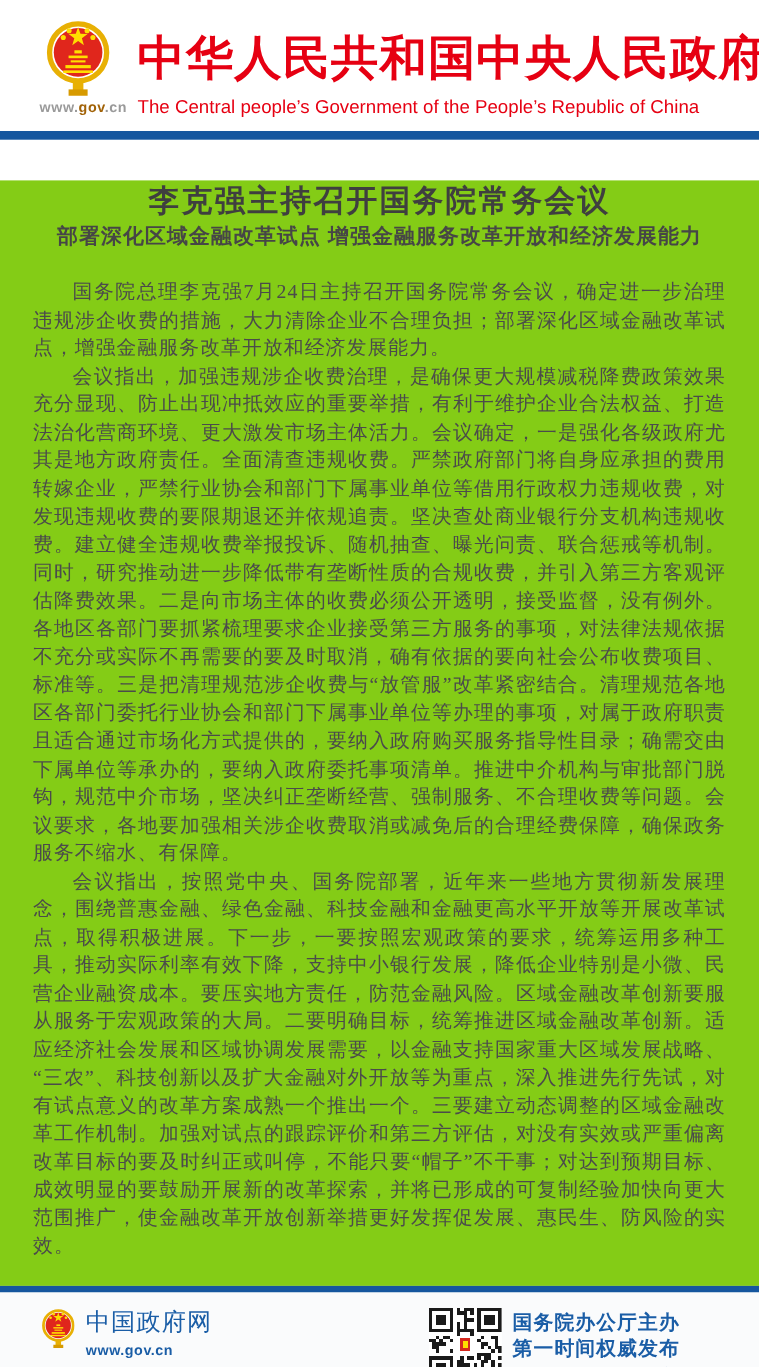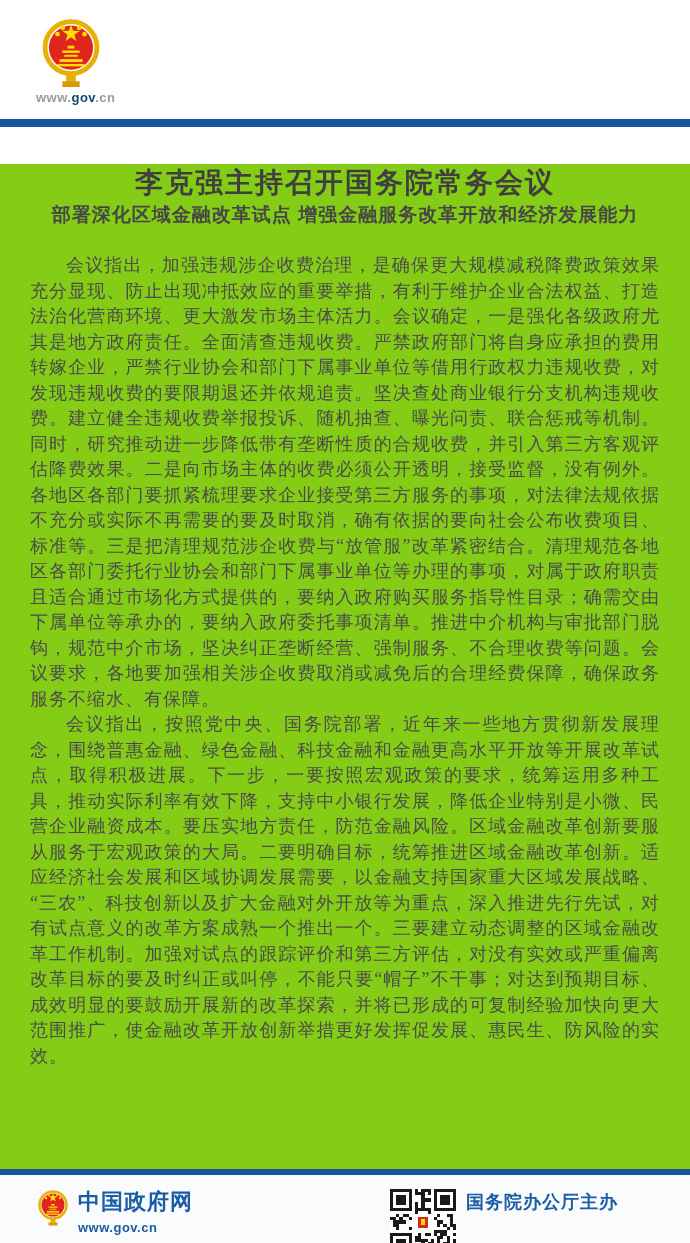--- a/index.html
+++ b/index.html
@@ -8,21 +8,21 @@
     position:relative; width:690px; height:1243px; margin:0 auto;
     background:#ffffff; overflow:hidden;
     font-family:"Liberation Sans", sans-serif;
   }
 
   
   .site-header { position:relative; height:119px; background:#fff; }
   .emblem-box { position:absolute; left:36px; top:13px; width:70px; text-align:center; }
   .emblem-box svg { display:block; margin:0 auto; }
   .gov-url { margin-top:2px; font-size:13px; font-weight:bold; color:#9a9a9a; letter-spacing:0.5px; }
-  .gov-url .red { color:#0c4a6e; }
+  .gov-url .red { color:#a16207; }
   .head-titles { position:absolute; left:125px; top:24px; width:545px; }
   .site-title {
     font-size:43px; font-weight:bold; color:#e60012; letter-spacing:1px;
     white-space:nowrap; line-height:1.35;
   }
   .site-subtitle { margin-top:6px; font-size:17px; color:#e60012; white-space:nowrap; }
 
   .blue-bar { width:100%; height:8px; background:#15569e; }
   .blue-bar.thin { height:6px; }
 
@@ -43,21 +43,21 @@
     font-family:"Liberation Serif","DejaVu Serif",serif;
     font-size:18px; line-height:25.5px; color:#4b4b4b;
     text-indent:2em; text-align:justify; letter-spacing:1px;
   }
 
   
   .site-footer { position:relative; height:105px; background:#fafbfc; }
   .footer-left { position:absolute; left:38px; top:12px; display:flex; align-items:flex-start; }
   .footer-left svg { display:block; }
   .footer-name-block { margin-left:10px; }
-  .footer-site-name { font-size:22px; font-weight:bold; color:#1a5da6; letter-spacing:1px;text-align:right; }
+  .footer-site-name { font-size:22px; font-weight:normal; color:#1a5da6; letter-spacing:1px;text-align:right; }
   .footer-site-url { margin-top:3px; font-size:13px; font-weight:bold; color:#1a5da6; letter-spacing:0.5px; }
   .qr-box { position:absolute; left:390px; top:14px; width:66px; height:66px; background:#fff; }
   .qr-box svg { display:block; width:66px; height:66px; }
   .footer-host { position:absolute; left:466px; top:15px; }
   .footer-host div { font-size:18px; font-weight:bold; color:#1a5da6; line-height:24px; letter-spacing:1px; }
   .footer-scan { position:absolute; left:466px; top:66px; font-size:12px; color:#3575b5; white-space:nowrap; }
   .footer-scan .gap { display:inline-block; width:14px; }
 </style>
 </head>
 <body>
@@ -91,28 +91,33 @@
 
 <div class="page">
 
   <header class="site-header">
     <div class="emblem-box">
       <svg width="58" height="75">
           <use href="#emblem"></use>
         </svg>
       <div class="gov-url"><span>www.</span><span class="red">gov</span><span>.cn</span></div>
     </div>
+    <div class="head-titles">
+      <div class="site-title">中华人民共和国中央人民政府</div>
+      <div class="site-subtitle">The Central people’s Government of the People’s Republic of China</div>
+    </div>
   </header>
 
   <div class="blue-bar"></div>
 
   <main class="article">
     <h1 class="article-title">李克强主持召开国务院常务会议</h1>
     <div class="article-subtitle second">部署深化区域金融改革试点 增强金融服务改革开放和经济发展能力</div>
     <div class="article-body">
+      <p>国务院总理李克强7月24日主持召开国务院常务会议，确定进一步治理违规涉企收费的措施，大力清除企业不合理负担；部署深化区域金融改革试点，增强金融服务改革开放和经济发展能力。</p>
       <p>会议指出，加强违规涉企收费治理，是确保更大规模减税降费政策效果充分显现、防止出现冲抵效应的重要举措，有利于维护企业合法权益、打造法治化营商环境、更大激发市场主体活力。会议确定，一是强化各级政府尤其是地方政府责任。全面清查违规收费。严禁政府部门将自身应承担的费用转嫁企业，严禁行业协会和部门下属事业单位等借用行政权力违规收费，对发现违规收费的要限期退还并依规追责。坚决查处商业银行分支机构违规收费。建立健全违规收费举报投诉、随机抽查、曝光问责、联合惩戒等机制。同时，研究推动进一步降低带有垄断性质的合规收费，并引入第三方客观评估降费效果。二是向市场主体的收费必须公开透明，接受监督，没有例外。各地区各部门要抓紧梳理要求企业接受第三方服务的事项，对法律法规依据不充分或实际不再需要的要及时取消，确有依据的要向社会公布收费项目、标准等。三是把清理规范涉企收费与“放管服”改革紧密结合。清理规范各地区各部门委托行业协会和部门下属事业单位等办理的事项，对属于政府职责且适合通过市场化方式提供的，要纳入政府购买服务指导性目录；确需交由下属单位等承办的，要纳入政府委托事项清单。推进中介机构与审批部门脱钩，规范中介市场，坚决纠正垄断经营、强制服务、不合理收费等问题。会议要求，各地要加强相关涉企收费取消或减免后的合理经费保障，确保政务服务不缩水、有保障。</p>
       <p>会议指出，按照党中央、国务院部署，近年来一些地方贯彻新发展理念，围绕普惠金融、绿色金融、科技金融和金融更高水平开放等开展改革试点，取得积极进展。下一步，一要按照宏观政策的要求，统筹运用多种工具，推动实际利率有效下降，支持中小银行发展，降低企业特别是小微、民营企业融资成本。要压实地方责任，防范金融风险。区域金融改革创新要服从服务于宏观政策的大局。二要明确目标，统筹推进区域金融改革创新。适应经济社会发展和区域协调发展需要，以金融支持国家重大区域发展战略、“三农”、科技创新以及扩大金融对外开放等为重点，深入推进先行先试，对有试点意义的改革方案成熟一个推出一个。三要建立动态调整的区域金融改革工作机制。加强对试点的跟踪评价和第三方评估，对没有实效或严重偏离改革目标的要及时纠正或叫停，不能只要“帽子”不干事；对达到预期目标、成效明显的要鼓励开展新的改革探索，并将已形成的可复制经验加快向更大范围推广，使金融改革开放创新举措更好发挥促发展、惠民生、防风险的实效。</p>
     </div>
   </main>
 
   <div class="blue-bar thin"></div>
 
   <footer class="site-footer">
     <div class="footer-left">
       <svg width="30" height="39">
@@ -237,19 +242,20 @@
           <rect x="1" y="15" width="5" height="5" fill="#ffffff"></rect>
           <rect x="2" y="16" width="3" height="3" fill="#1a1a1a"></rect>
           <rect x="7" y="8" width="7" height="6" fill="#ffffff"></rect>
           <rect x="9" y="8.8" width="3" height="3.6" fill="#d5281e"></rect>
           <rect x="9.8" y="9.6" width="1.4" height="2" fill="#ffde00"></rect>
         </svg>
     </div>
 
     <div class="footer-host">
       <div>国务院办公厅主办</div>
+      <div>第一时间权威发布</div>
     </div>
 
     <div class="footer-scan"><span>扫描二维码识别</span><span class="gap"></span><span>中国政府网微信号：zhengfu</span></div>
 
   </footer>
 
 </div>
 
 </body></html>

